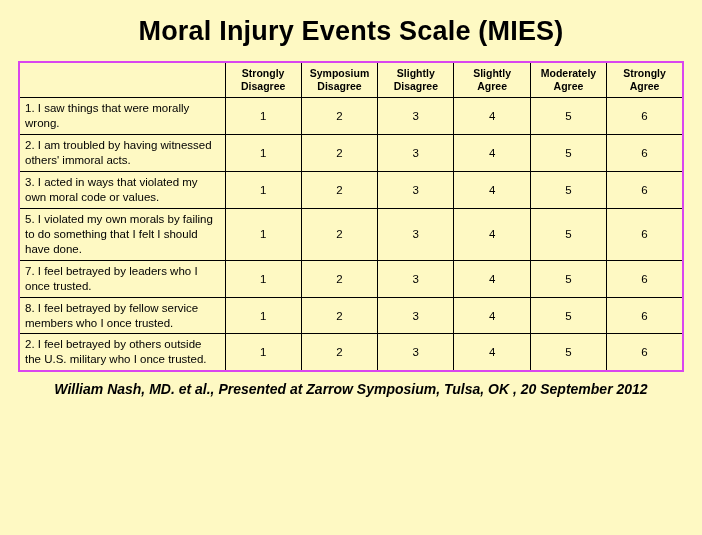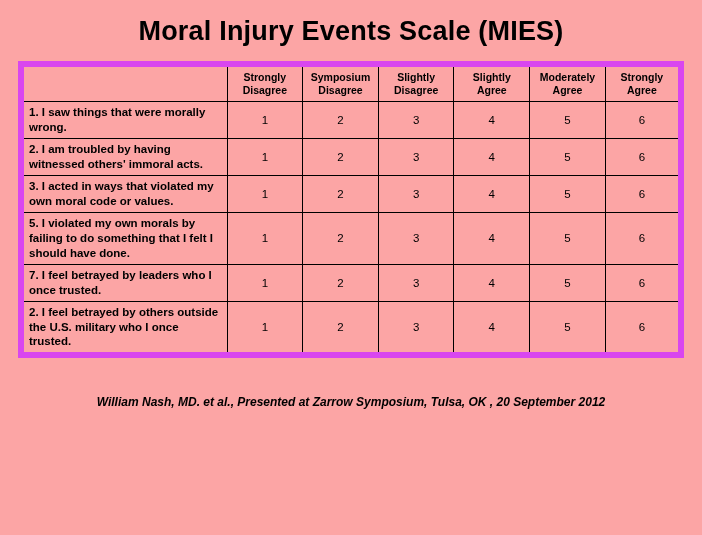--- a/index.html
+++ b/index.html
@@ -6,77 +6,76 @@
   html, body {
     width: 702px;
     height: 535px;
     background: #ffffff;
     font-family: "Liberation Sans", sans-serif;
     color: #000000;
   }
   .slide {
     width: 702px;
     height: 535px;
-    background: #fca5a5;
+    background: #fef9c3;
     position: relative;
     overflow: hidden;
   }
   .slide-title {
     text-align: center;
     font-weight: bold;
     font-size: 27px;
     letter-spacing: 0.2px;
     padding-top: 16px;
     padding-bottom: 14px;
   }
   .table-wrap {
     padding: 0 18px;
   }
   table.mies {
     width: 100%;
     border-collapse: collapse;
-    border: 6px solid #d946ef;
+    border: 2px solid #d946ef;
     table-layout: fixed;
   }
   table.mies th, table.mies td {
     border: 1px solid #000000;
     vertical-align: middle;
   }
   th.corner-cell {
     width: 206px;
   }
   th.col-header {
     font-size: 10.5px;
     font-weight: bold;
     text-align: center;
     padding: 4px 6px;
     line-height: 1.25;
     height: 32px;
   }
   td.label-cell {
     font-size: 11.5px;
-    font-weight: bold;
+    font-weight: normal;
     text-align: left;
     padding: 3px 5px;
     line-height: 1.3;
   }
   td.value-cell {
     font-size: 11.5px;
     font-weight: normal;
     text-align: center;
     padding: 3px 2px;
   }
   tbody tr { height: 36px; }
   .slide-footer {
     text-align: center;
-    font-size: 12px;
+    font-size: 14px;
     font-weight: bold;
     font-style: italic;
     padding-top: 9px;
-    margin-top: 28px;
   }
 </style>
 </head>
 <body>
 
 <div class="slide">
   <div class="slide-title">Moral Injury Events Scale (MIES)</div>
 
   <div class="table-wrap">
     <table class="mies">
@@ -133,20 +132,29 @@
           <tr>
             <td class="label-cell">7.  I feel betrayed by leaders who I once trusted.</td>
             <td class="value-cell">1</td>
             <td class="value-cell">2</td>
             <td class="value-cell">3</td>
             <td class="value-cell">4</td>
             <td class="value-cell">5</td>
             <td class="value-cell">6</td>
           </tr>
           <tr>
+            <td class="label-cell">8.  I feel betrayed by fellow service members who I once trusted.</td>
+            <td class="value-cell">1</td>
+            <td class="value-cell">2</td>
+            <td class="value-cell">3</td>
+            <td class="value-cell">4</td>
+            <td class="value-cell">5</td>
+            <td class="value-cell">6</td>
+          </tr>
+          <tr>
             <td class="label-cell">2.  I feel betrayed by others outside the U.S. military who I once trusted.</td>
             <td class="value-cell">1</td>
             <td class="value-cell">2</td>
             <td class="value-cell">3</td>
             <td class="value-cell">4</td>
             <td class="value-cell">5</td>
             <td class="value-cell">6</td>
           </tr>
         </tbody>
     </table>

